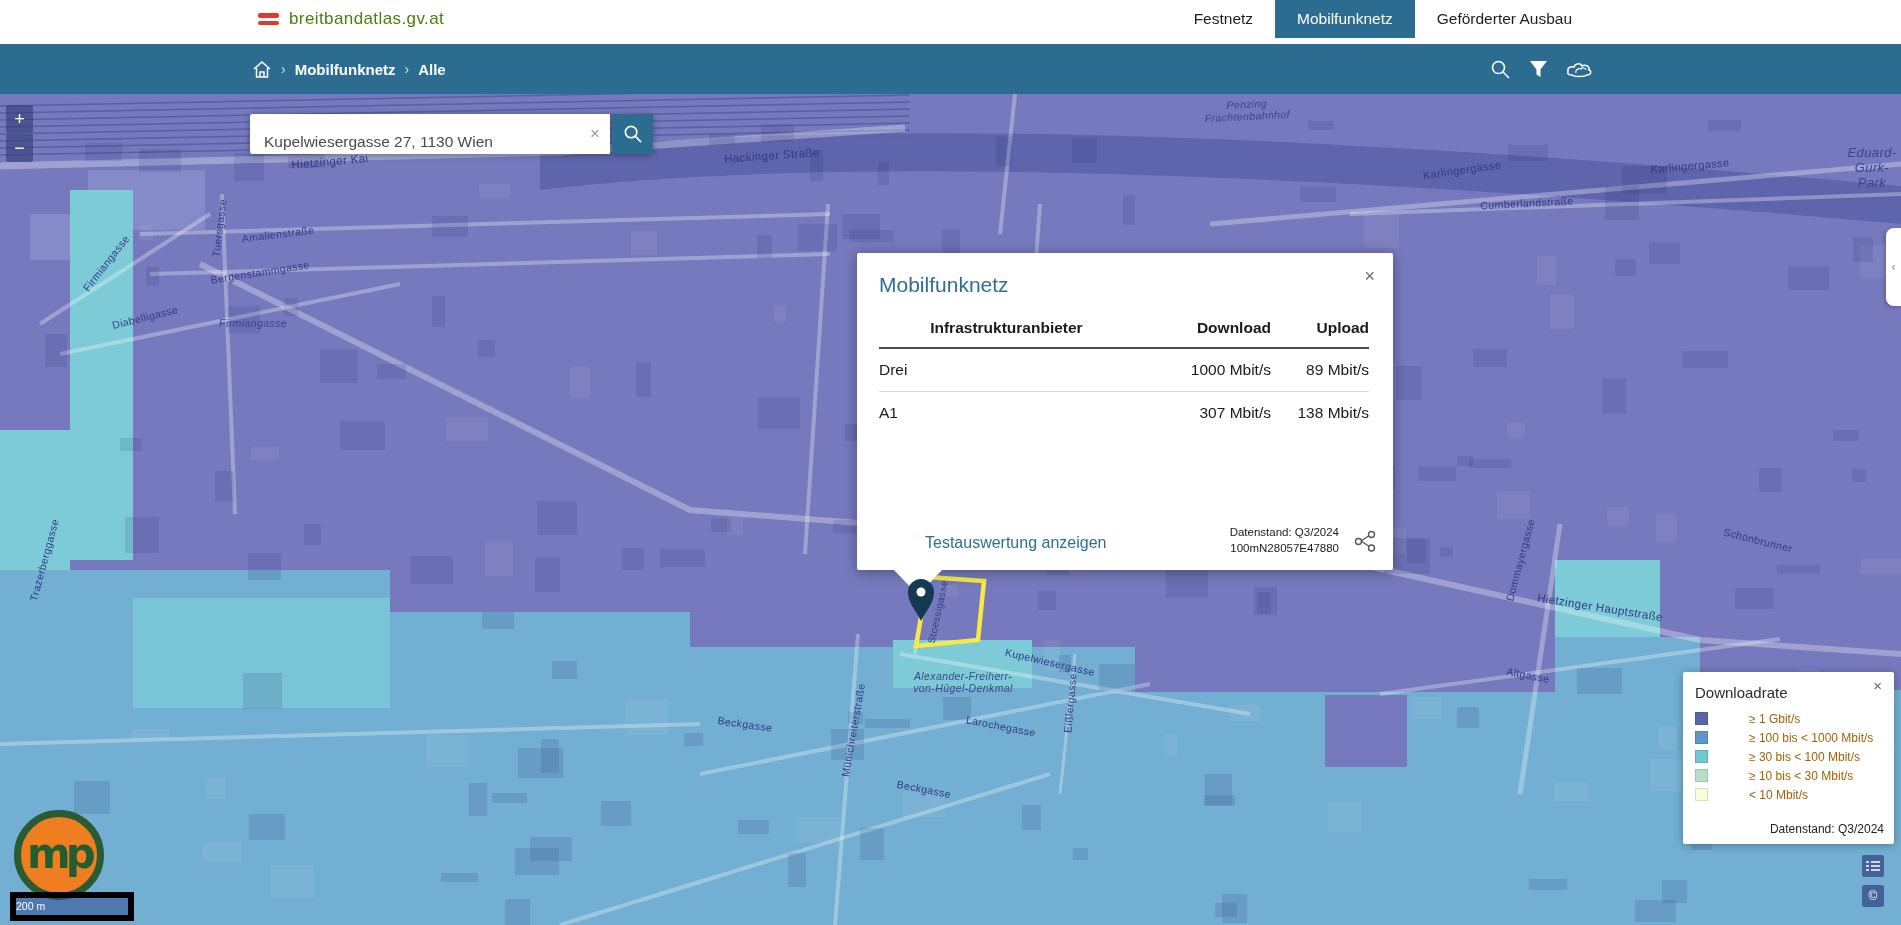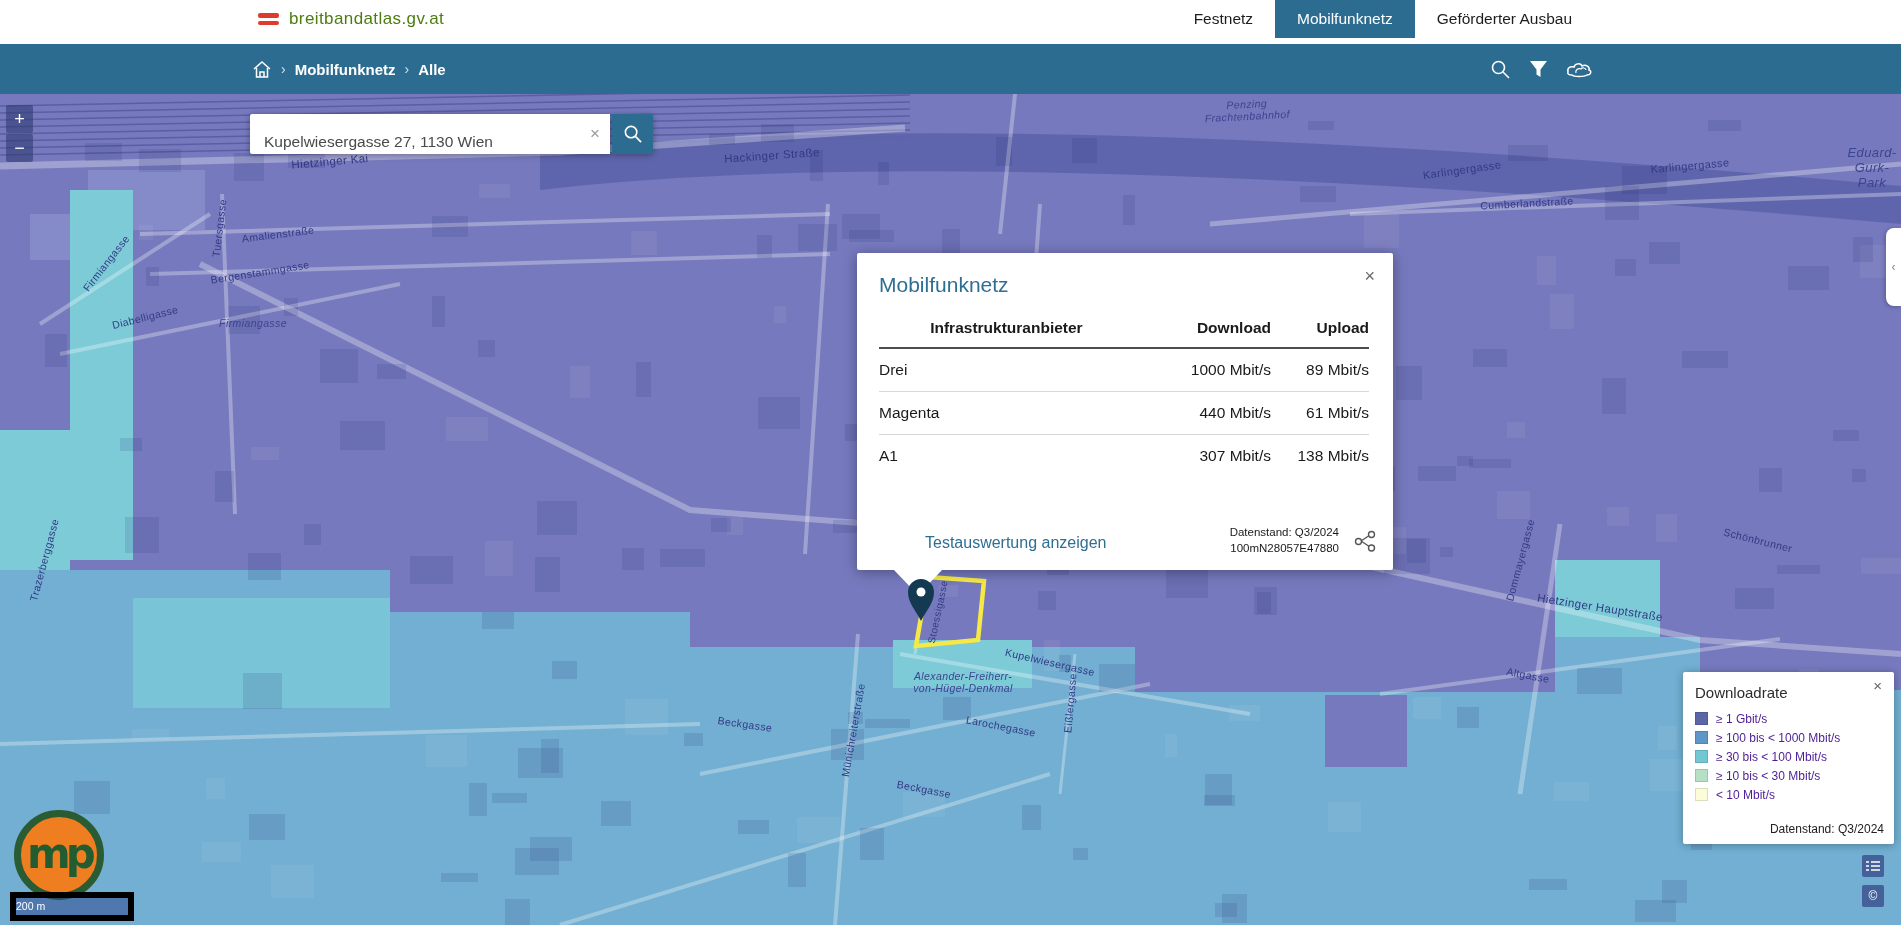--- a/index.html
+++ b/index.html
@@ -69,21 +69,21 @@
   .sharebtn{position:absolute;right:16px;bottom:14px;background:none;border:none;cursor:pointer;padding:0;}
 
   
   .legend{position:absolute;left:1683px;top:672px;width:211px;height:172px;background:#fff;z-index:35;
           border-radius:2px;box-shadow:0 1px 8px rgba(0,0,0,.3);}
   .legend-title{position:absolute;left:12px;top:12px;font-size:15px;color:#2b2b2b;}
   .legend-close{right:6px;top:4px;font-size:15px;}
   .legend-items{position:absolute;left:12px;top:40px;margin:0;padding:0;list-style:none;}
   .legend-items li{display:flex;align-items:center;gap:8px;margin-bottom:6px;height:13px;}
   .swatch{width:13px;height:13px;border:1px solid rgba(0,0,0,.12);box-sizing:border-box;}
-  .legend-items .ll{font-size:12px;color:#4c1d95;}
+  .legend-items .ll{font-size:12px;color:#a16207;margin-left:33px;}
   .legend-footer{position:absolute;right:10px;bottom:8px;font-size:12px;color:#222;}
 
   
   .pin{position:absolute;left:904px;top:576px;z-index:42;cursor:pointer;}
   .paneltab{position:absolute;left:1886px;top:228px;width:15px;height:78px;background:#fff;z-index:30;
             border-radius:8px 0 0 8px;box-shadow:-1px 1px 4px rgba(0,0,0,.25);color:#888;font-size:12px;
             text-align:center;line-height:78px;cursor:pointer;}
   .mp{position:absolute;left:14px;top:810px;width:76px;height:76px;border:7px solid #2a5b33;border-radius:50%;
       background:#ee7e20;z-index:20;display:flex;align-items:center;justify-content:center;cursor:pointer;}
   .mp span{font-family:"DejaVu Sans",sans-serif;font-weight:700;font-size:42px;color:#235c31;letter-spacing:-5px;
@@ -447,25 +447,20 @@
           <th>Upload</th>
         </tr>
       </thead>
       <tbody id="popup-rows">
           <tr>
             <td>Drei</td>
             <td>1000 Mbit/s</td>
             <td>89 Mbit/s</td>
           </tr>
           <tr>
-            <td>Magenta</td>
-            <td>440 Mbit/s</td>
-            <td>61 Mbit/s</td>
-          </tr>
-          <tr>
             <td>A1</td>
             <td>307 Mbit/s</td>
             <td>138 Mbit/s</td>
           </tr>
         </tbody>
     </table>
     <a class="testlink">Testauswertung anzeigen</a>
     <div class="popup-meta">
       <div>Datenstand: Q3/2024</div>
       <div>100mN28057E47880</div>

